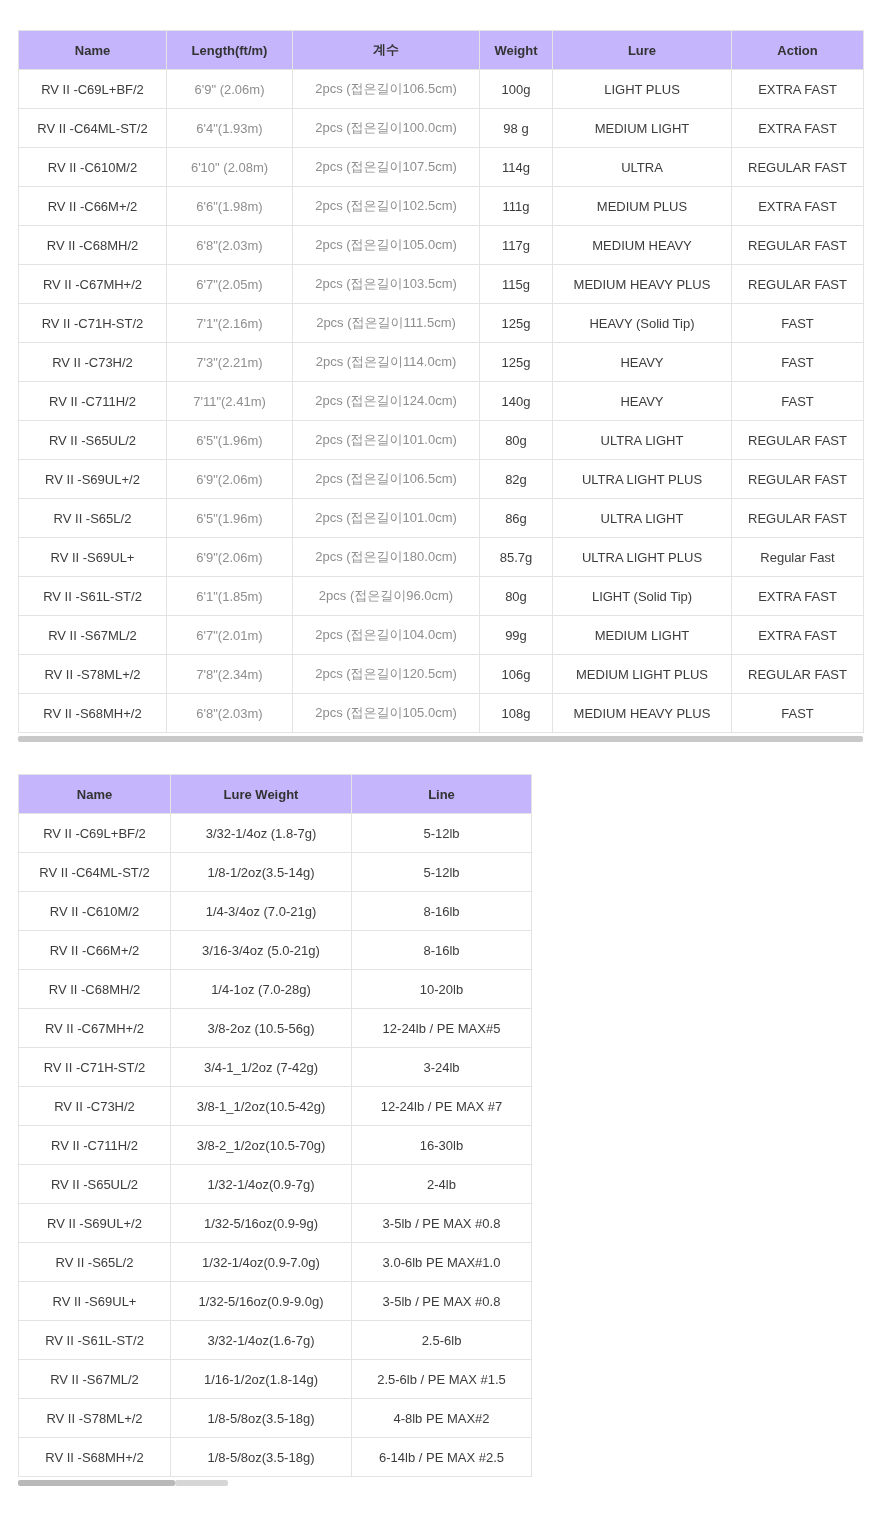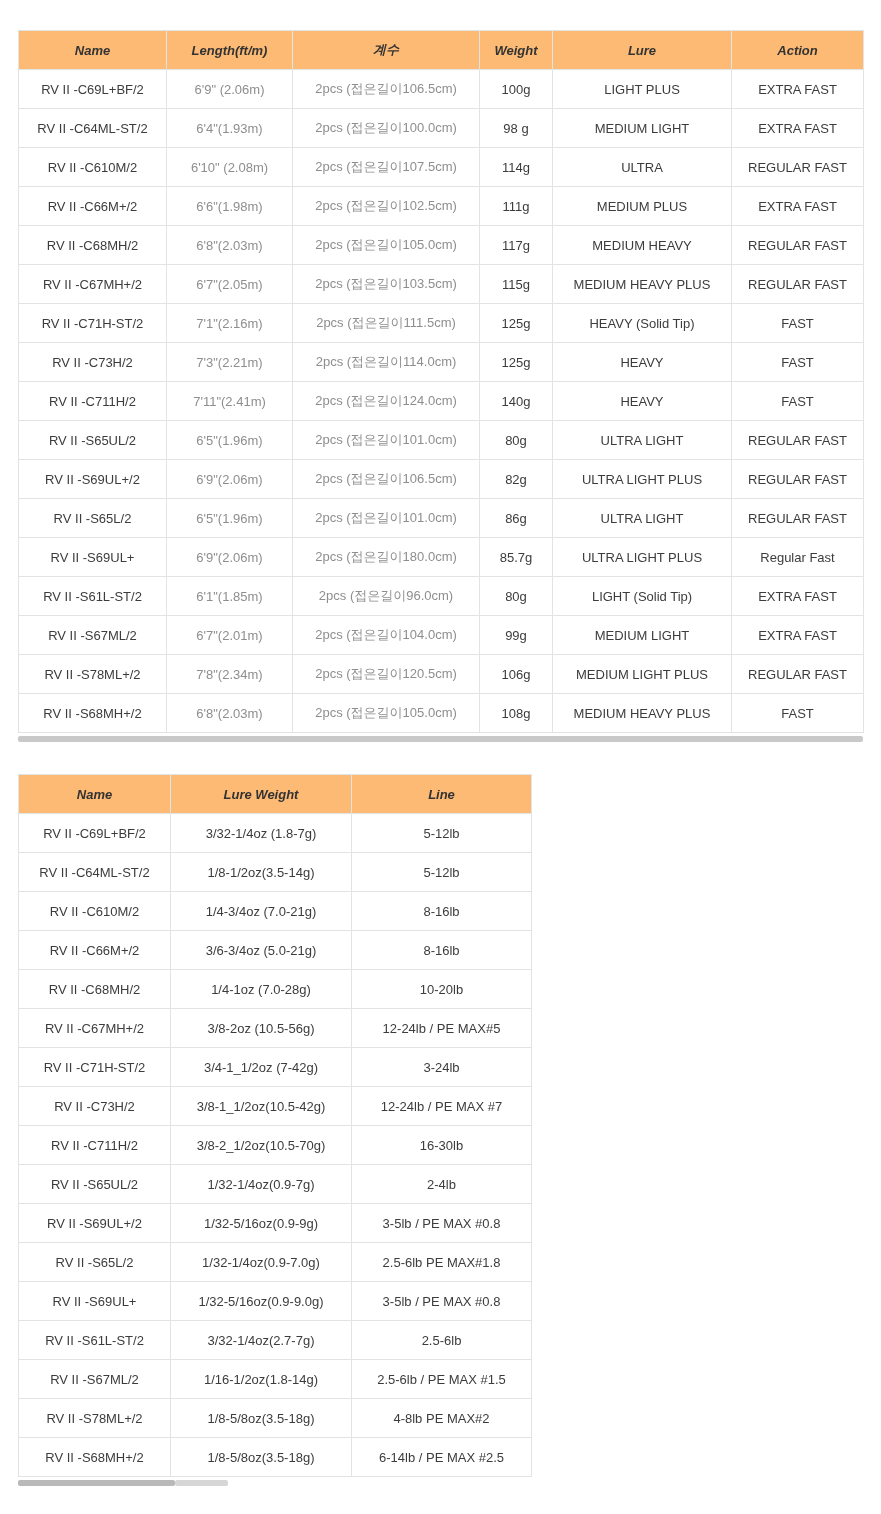--- a/index.html
+++ b/index.html
@@ -21,24 +21,23 @@
     vertical-align:middle;
     height:38px;
     padding:0 4px;
     white-space:nowrap;
     overflow:hidden;
     font-weight:normal;
     color:#3c3c3c;
     letter-spacing:0;
   }
   thead th{
-    background:#fdba74;
+    background:#c4b5fd;
     font-weight:bold;
     color:#333333;
-    font-style:italic;
   }
   #spec-table{width:845px;}
   #spec-table td:nth-child(2),
   #spec-table td:nth-child(3){color:#8e8e8e;}
   #lure-table{width:513px;}
   
   .hscroll{
     margin-top:3px;
     height:6px;
     display:flex;
@@ -246,21 +245,21 @@
           <td>1/8-1/2oz(3.5-14g)</td>
           <td>5-12lb</td>
         </tr>
         <tr>
           <td>RV II -C610M/2</td>
           <td>1/4-3/4oz (7.0-21g)</td>
           <td>8-16lb</td>
         </tr>
         <tr>
           <td>RV II -C66M+/2</td>
-          <td>3/6-3/4oz (5.0-21g)</td>
+          <td>3/16-3/4oz (5.0-21g)</td>
           <td>8-16lb</td>
         </tr>
         <tr>
           <td>RV II -C68MH/2</td>
           <td>1/4-1oz (7.0-28g)</td>
           <td>10-20lb</td>
         </tr>
         <tr>
           <td>RV II -C67MH+/2</td>
           <td>3/8-2oz (10.5-56g)</td>
@@ -287,30 +286,30 @@
           <td>2-4lb</td>
         </tr>
         <tr>
           <td>RV II -S69UL+/2</td>
           <td>1/32-5/16oz(0.9-9g)</td>
           <td>3-5lb / PE MAX #0.8</td>
         </tr>
         <tr>
           <td>RV II -S65L/2</td>
           <td>1/32-1/4oz(0.9-7.0g)</td>
-          <td>2.5-6lb PE MAX#1.8</td>
+          <td>3.0-6lb PE MAX#1.0</td>
         </tr>
         <tr>
           <td>RV II -S69UL+</td>
           <td>1/32-5/16oz(0.9-9.0g)</td>
           <td>3-5lb / PE MAX #0.8</td>
         </tr>
         <tr>
           <td>RV II -S61L-ST/2</td>
-          <td>3/32-1/4oz(2.7-7g)</td>
+          <td>3/32-1/4oz(1.6-7g)</td>
           <td>2.5-6lb</td>
         </tr>
         <tr>
           <td>RV II -S67ML/2</td>
           <td>1/16-1/2oz(1.8-14g)</td>
           <td>2.5-6lb / PE MAX #1.5</td>
         </tr>
         <tr>
           <td>RV II -S78ML+/2</td>
           <td>1/8-5/8oz(3.5-18g)</td>

